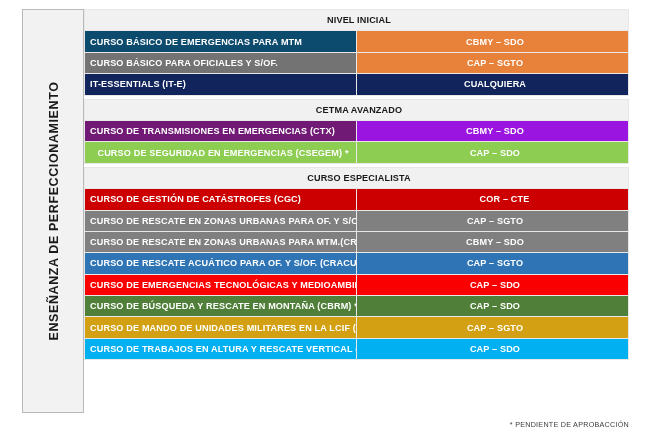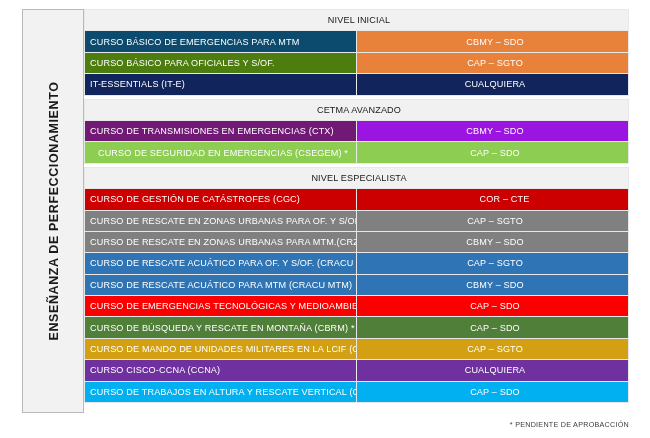--- a/index.html
+++ b/index.html
@@ -53,21 +53,21 @@
   table.grid {
     width: 545px;
     border-collapse: collapse;
     table-layout: fixed;
   }
 
   table.grid td {
     height: 21.4px;
     padding: 0 0 0 5px;
     font-size: 9.1px;
-    font-weight: normal;
+    font-weight: bold;
     letter-spacing: 0.15px;
     vertical-align: middle;
     white-space: nowrap;
     overflow: hidden;
     border: 1px solid #e8e8e8;
   }
 
   
   td.section {
     background: #f1f1f1;
@@ -119,21 +119,21 @@
     <table class="grid">
       <tbody id="table-body">
           <tr>
             <td class="section" colspan="2">NIVEL INICIAL</td>
           </tr>
           <tr>
             <td class="course" style="background: #0c4a6e; color: rgb(255, 255, 255);">CURSO BÁSICO DE EMERGENCIAS PARA MTM</td>
             <td class="rank" style="background: rgb(232, 129, 58); color: rgb(255, 255, 255);">CBMY – SDO</td>
           </tr>
           <tr>
-            <td class="course" style="background: #4d7c0f; color: rgb(255, 255, 255);">CURSO BÁSICO PARA OFICIALES Y S/OF.</td>
+            <td class="course" style="background: #737373; color: rgb(255, 255, 255);">CURSO BÁSICO PARA OFICIALES Y S/OF.</td>
             <td class="rank" style="background: rgb(232, 129, 58); color: rgb(255, 255, 255);">CAP – SGTO</td>
           </tr>
           <tr>
             <td class="course" style="background: rgb(18, 36, 92); color: rgb(255, 255, 255);">IT-ESSENTIALS (IT-E)</td>
             <td class="rank" style="background: rgb(18, 36, 92); color: rgb(255, 255, 255);">CUALQUIERA</td>
           </tr>
           <tr class="gap">
             <td colspan="2"></td>
           </tr>
           <tr>
@@ -144,57 +144,49 @@
             <td class="rank" style="background: rgb(155, 21, 224); color: rgb(255, 255, 255);">CBMY – SDO</td>
           </tr>
           <tr>
             <td class="course" style="background: rgb(141, 205, 81); color: rgb(255, 255, 255); text-align: center;">CURSO DE SEGURIDAD EN EMERGENCIAS (CSEGEM) *</td>
             <td class="rank" style="background: rgb(141, 205, 81); color: rgb(255, 255, 255);">CAP – SDO</td>
           </tr>
           <tr class="gap">
             <td colspan="2"></td>
           </tr>
           <tr>
-            <td class="section" colspan="2">NIVEL ESPECIALISTA</td>
+            <td class="section" colspan="2">CURSO ESPECIALISTA</td>
           </tr>
           <tr>
             <td class="course" style="background: rgb(204, 0, 0); color: rgb(255, 255, 255); margin-left: 44px;">CURSO DE GESTIÓN DE CATÁSTROFES (CGC)</td>
             <td class="rank" style="background: rgb(204, 0, 0); color: rgb(255, 255, 255); padding-left: 24px;">COR – CTE</td>
           </tr>
           <tr>
             <td class="course" style="background: rgb(128, 128, 128); color: rgb(255, 255, 255);">CURSO DE RESCATE EN ZONAS URBANAS PARA OF. Y S/OF (CRZU O/S)</td>
             <td class="rank" style="background: rgb(128, 128, 128); color: rgb(255, 255, 255);">CAP – SGTO</td>
           </tr>
           <tr>
             <td class="course" style="background: rgb(128, 128, 128); color: rgb(255, 255, 255);">CURSO DE RESCATE EN ZONAS URBANAS PARA MTM.(CRZU MTM)</td>
             <td class="rank" style="background: rgb(128, 128, 128); color: rgb(255, 255, 255);">CBMY – SDO</td>
           </tr>
           <tr>
             <td class="course" style="background: rgb(47, 117, 181); color: rgb(255, 255, 255);">CURSO DE RESCATE ACUÁTICO PARA OF. Y S/OF. (CRACU O/S)</td>
             <td class="rank" style="background: rgb(47, 117, 181); color: rgb(255, 255, 255);">CAP – SGTO</td>
           </tr>
           <tr>
-            <td class="course" style="background: rgb(47, 117, 181); color: rgb(255, 255, 255);">CURSO DE RESCATE ACUÁTICO PARA MTM (CRACU  MTM)</td>
-            <td class="rank" style="background: rgb(47, 117, 181); color: rgb(255, 255, 255);">CBMY – SDO</td>
-          </tr>
-          <tr>
             <td class="course" style="background: rgb(250, 0, 0); color: rgb(255, 255, 255);">CURSO DE EMERGENCIAS TECNOLÓGICAS Y MEDIOAMBIENTALES (CETMA)</td>
             <td class="rank" style="background: rgb(250, 0, 0); color: rgb(255, 255, 255);">CAP – SDO</td>
           </tr>
           <tr>
             <td class="course" style="background: rgb(79, 127, 56); color: rgb(255, 255, 255);">CURSO DE BÚSQUEDA Y RESCATE EN MONTAÑA (CBRM) *</td>
             <td class="rank" style="background: rgb(79, 127, 56); color: rgb(255, 255, 255);">CAP – SDO</td>
           </tr>
           <tr>
             <td class="course" style="background: rgb(210, 160, 18); color: rgb(255, 255, 255);">CURSO DE MANDO DE UNIDADES MILITARES EN LA LCIF (CMLCIF)</td>
             <td class="rank" style="background: rgb(210, 160, 18); color: rgb(255, 255, 255);">CAP – SGTO</td>
-          </tr>
-          <tr>
-            <td class="course" style="background: rgb(112, 49, 160); color: rgb(255, 255, 255);">CURSO CISCO-CCNA (CCNA)</td>
-            <td class="rank" style="background: rgb(112, 49, 160); color: rgb(255, 255, 255);">CUALQUIERA</td>
           </tr>
           <tr>
             <td class="course" style="background: rgb(0, 176, 240); color: rgb(255, 255, 255);">CURSO DE TRABAJOS EN ALTURA Y RESCATE VERTICAL  (CTARV)*</td>
             <td class="rank" style="background: rgb(0, 176, 240); color: rgb(255, 255, 255);">CAP – SDO</td>
           </tr>
         </tbody>
     </table>
   </div>
 
   <div id="footnote">* PENDIENTE DE APROBACCIÓN</div>

